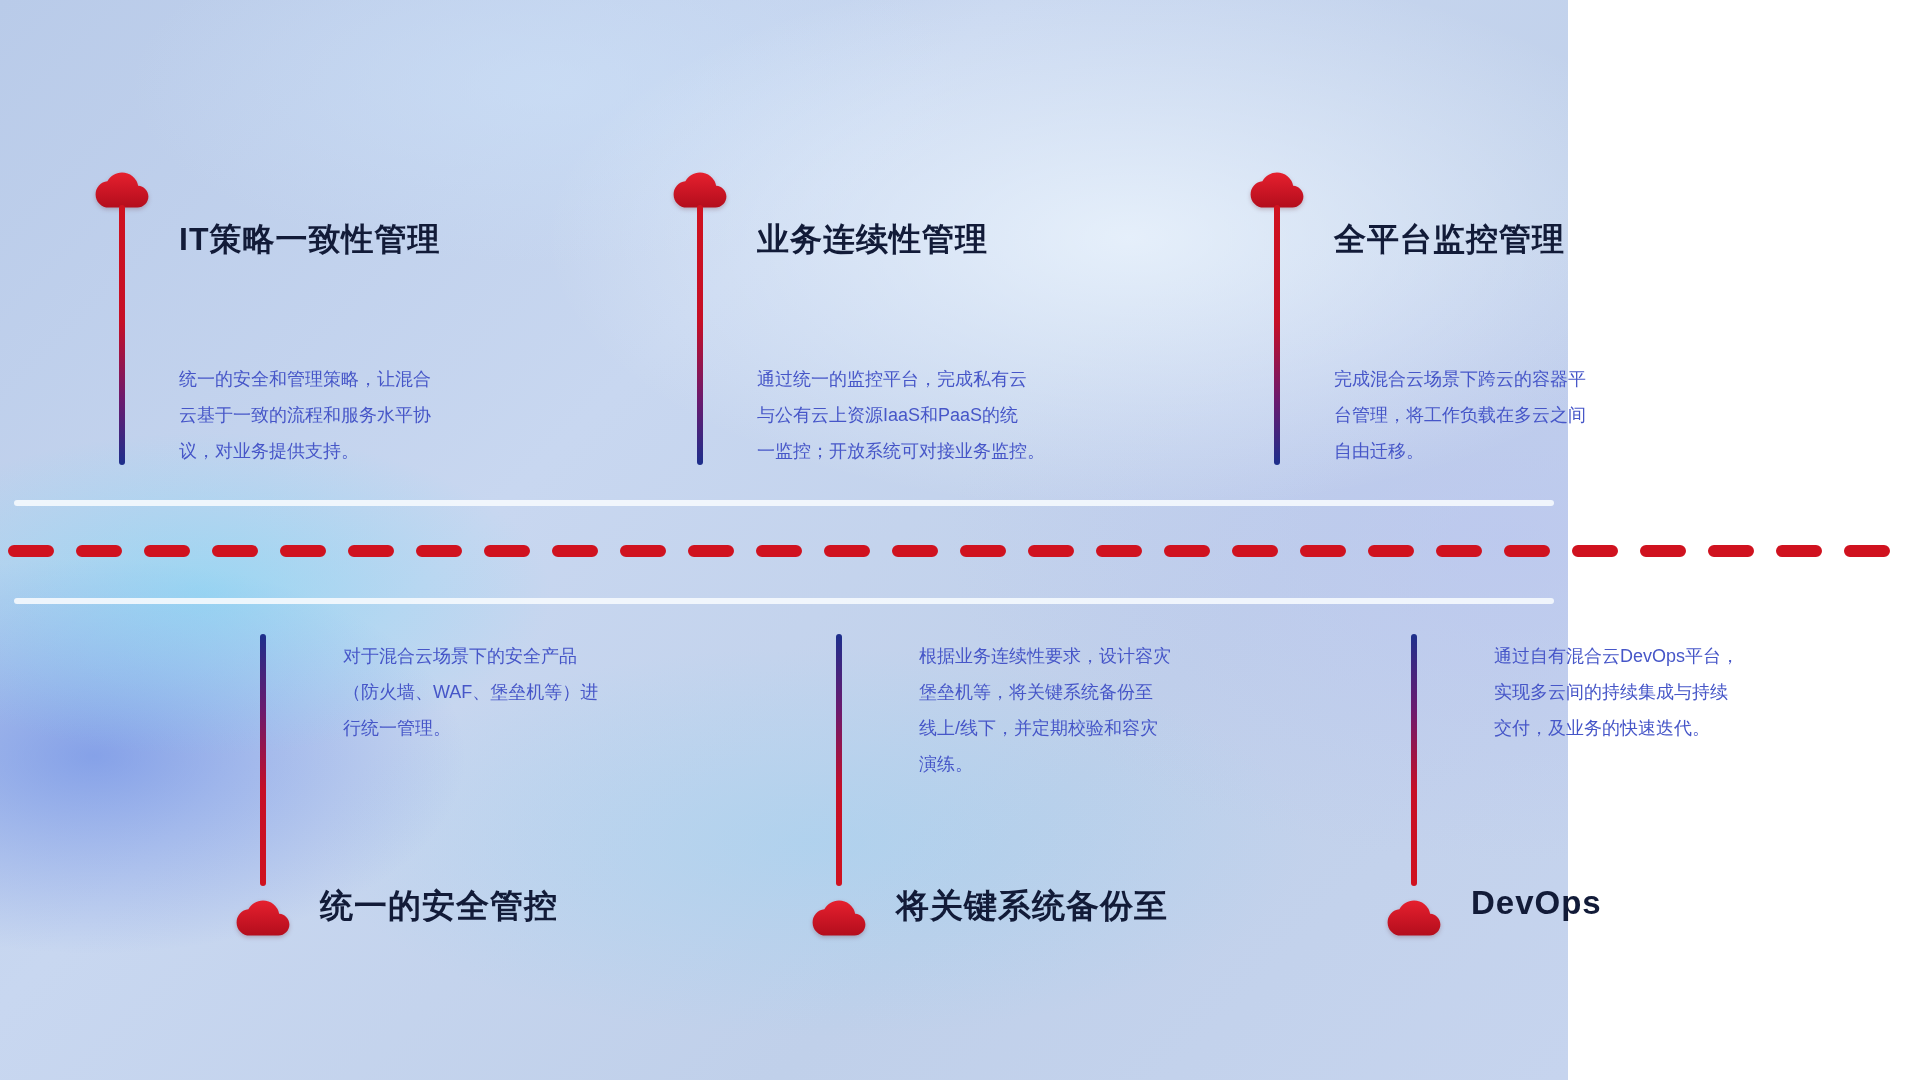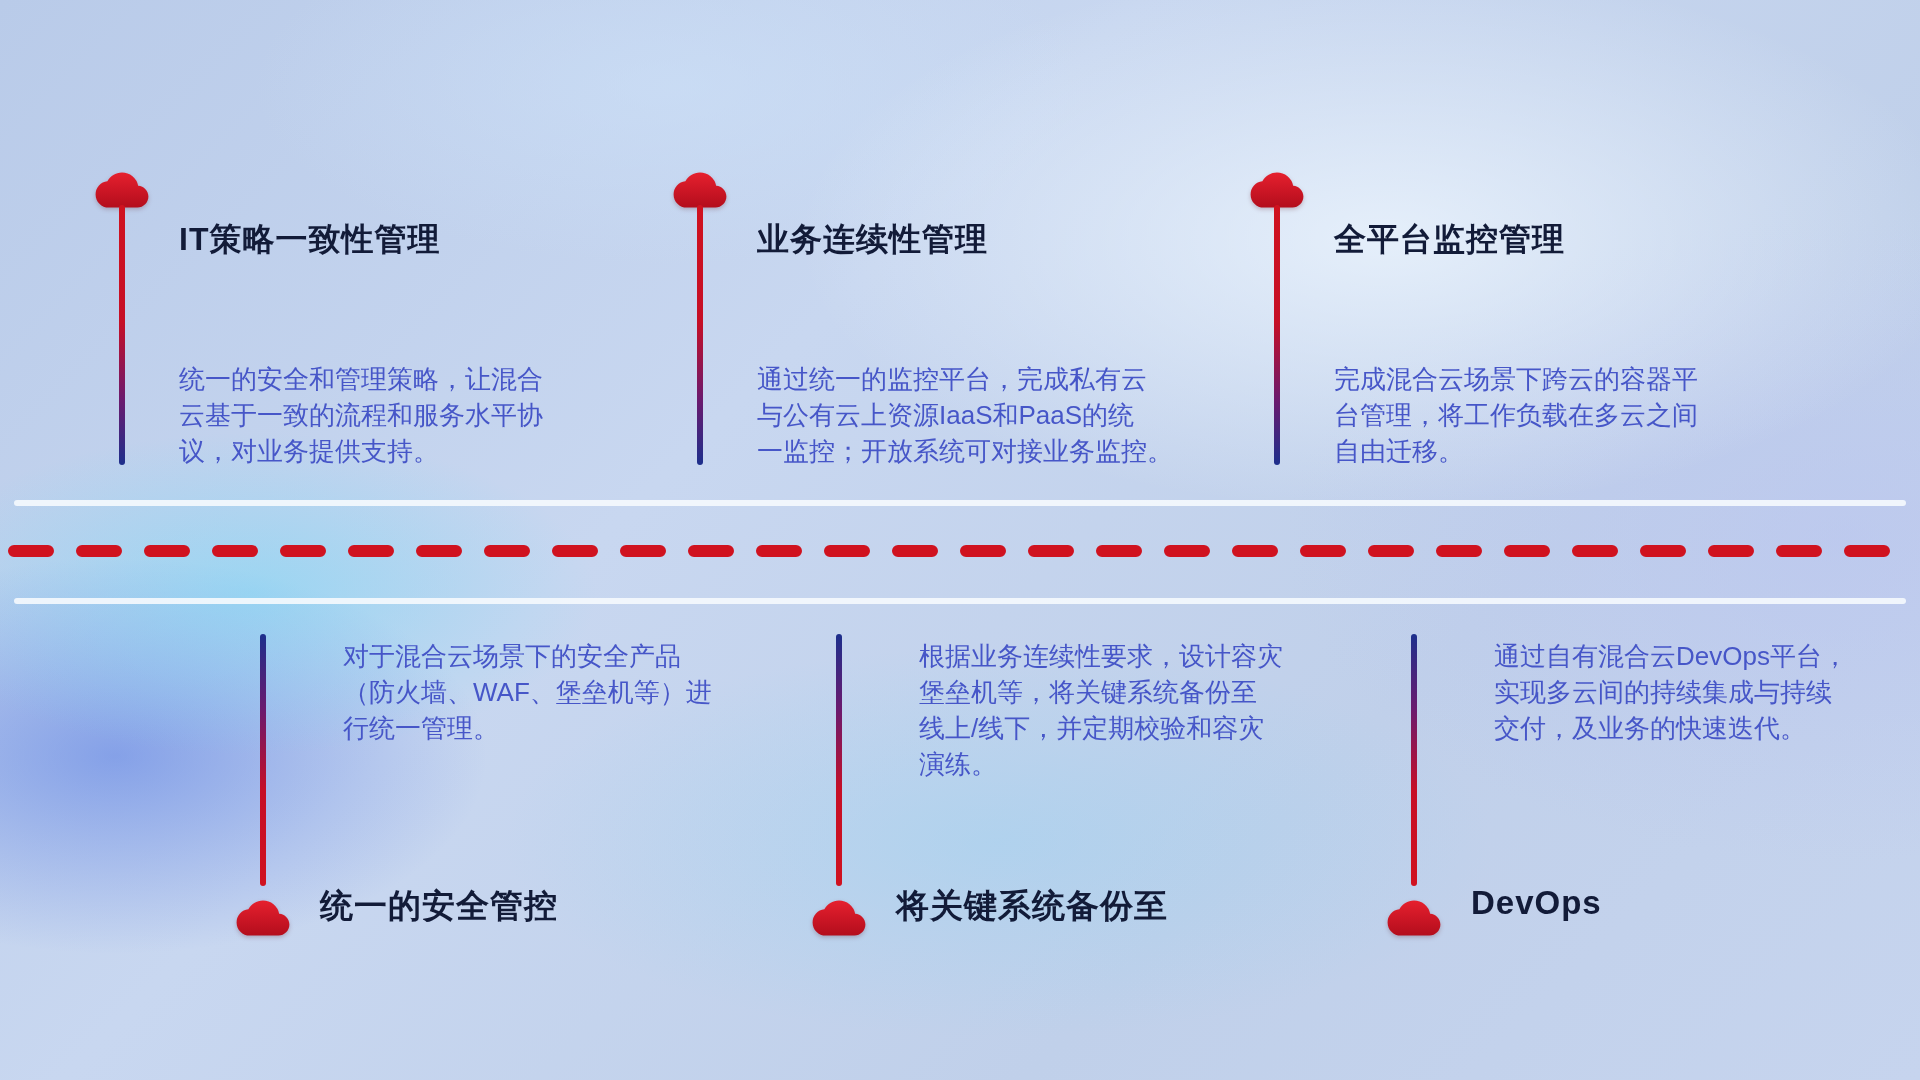--- a/index.html
+++ b/index.html
@@ -3,21 +3,21 @@
 <meta charset="utf-8">
 <style>
   * { margin: 0; padding: 0; box-sizing: border-box; }
   html, body { width: 1920px; height: 1080px; overflow: hidden; }
   body {
     font-family: "Liberation Sans", "DejaVu Sans", sans-serif;
     position: relative;
   }
   .stage {
     position: absolute;
-    width: 1920px; height: 1080px;
+    width: 1568px; height: 1080px;
     background:
       radial-gradient(ellipse 560px 260px at 13% 55%, rgba(120,215,245,0.55), transparent 62%),
       radial-gradient(ellipse 620px 330px at 6% 70%, rgba(70,110,225,0.50), transparent 60%),
       radial-gradient(ellipse 900px 420px at 72% 22%, rgba(240,248,255,0.75), transparent 65%),
       radial-gradient(ellipse 760px 300px at 52% 78%, rgba(150,210,240,0.40), transparent 65%),
       radial-gradient(ellipse 900px 520px at 96% 50%, rgba(185,195,240,0.55), transparent 62%),
       radial-gradient(ellipse 700px 300px at 35% 8%, rgba(205,225,248,0.6), transparent 60%),
       linear-gradient(135deg, #b9cbe9 0%, #c8d7f0 38%, #c0d0ea 70%, #c6d4ee 100%);
   }
 
@@ -40,21 +40,21 @@
   .title {
     position: absolute; left: 60px;
     font-size: 32px; font-weight: 700; color: #121b38;
     white-space: nowrap; letter-spacing: 1px;
   }
   .t-item .title { top: 50px; }
   .b-item .title { top: 202px; font-size: 33px; margin-top: 48px; }
 
   .desc {
     position: absolute; left: 60px;
-    font-size: 26px; line-height: 36px; color: #4656c8;
+    font-size: 18px; line-height: 36px; color: #4656c8;
     white-space: pre-line; width: 500px;
   }
   .t-item .desc { top: 193px; }
   .b-item .desc { top: 4px; margin-left: 23px; }
 
   
   .divider-solid {
     position: absolute; left: 14px; right: 14px; height: 6px;
     background: rgba(244,248,253,0.92); border-radius: 3px;
   }

